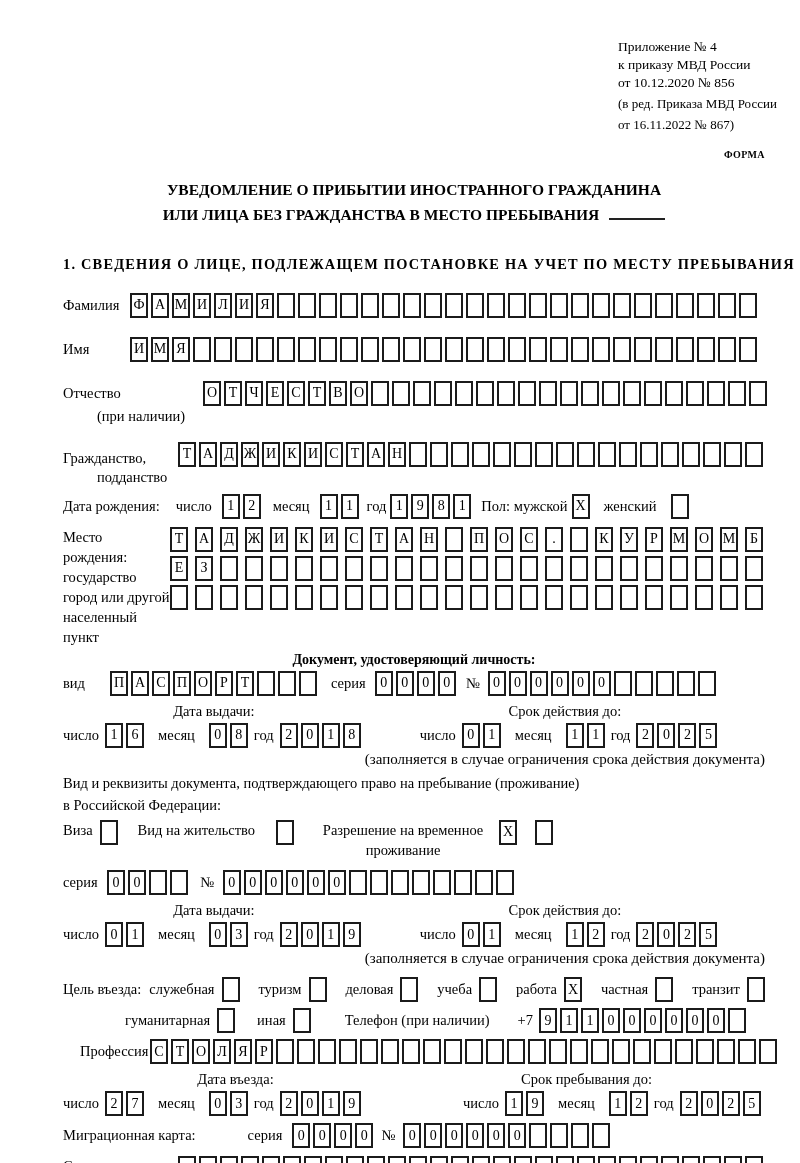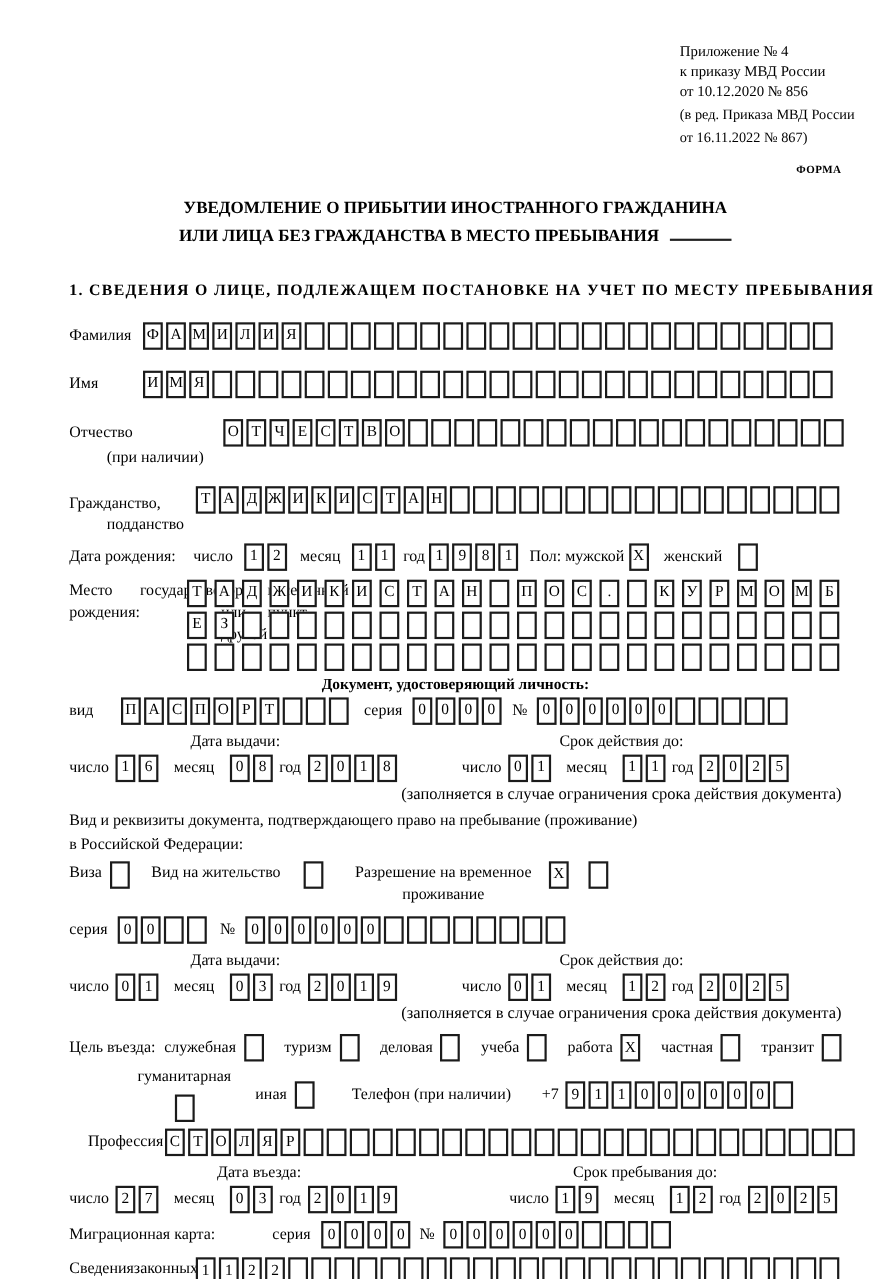--- a/index.html
+++ b/index.html
@@ -21,21 +21,21 @@
   .row{display:flex;align-items:center;margin-top:19px;}
   .lbl{flex:none;}
   .subl{margin-top:2px;margin-bottom:2px;margin-left:34px;}
   .cells{display:flex;gap:3px;flex:none;}
   .cells.wide{gap:7px;}
   .cell{
     flex:none;width:18px;height:25px;box-sizing:border-box;border:2px solid #1b1b1b;
     display:flex;align-items:center;justify-content:center;font-size:14px;background:#fff;
   }
   .stack{display:flex;flex-direction:column;gap:4px;}
-  .lblcol{display:flex;flex-direction:row;flex:none;line-height:1.38;}
+  .lblcol{display:flex;flex-direction:column;flex:none;line-height:1.38;}
   
   .dates{display:flex;margin-top:7px;}
   .dcol{display:flex;flex-direction:column;}
   .dcol.left{width:345px;}
   .dcol.right{flex:1;}
   .dhead{align-self:center;margin-bottom:3px;}
   .dline{display:flex;align-items:center;gap:6px;}
   .note{font-size:15px;white-space:nowrap;text-align:right;margin-top:3px;}
   
   .chk-row{display:flex;align-items:flex-start;margin-top:6px;}
@@ -558,21 +558,21 @@
         </div>
       <div class="pair">
           <span>транзит</span>
           <span class="cells">
             <div class="cell"></div>
           </span>
         </div>
     </div>
   </div>
   <div class="row" style="margin-top:6px;">
-    <div class="pair" style="margin-left:62px;flex-direction:column;">
+    <div class="pair" style="margin-left:62px;">
       <span>гуманитарная</span>
       <span class="cells">
           <div class="cell"></div>
         </span>
     </div>
     <div class="pair" style="margin-left:22px;">
       <span>иная</span>
       <span class="cells">
           <div class="cell"></div>
         </span>

